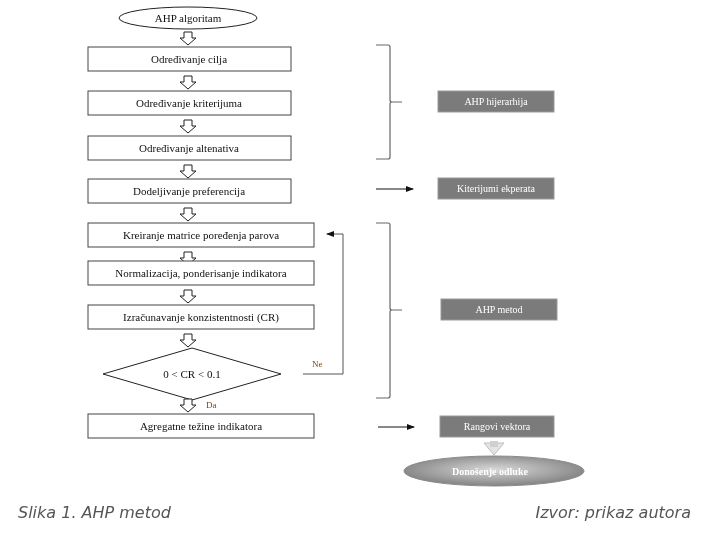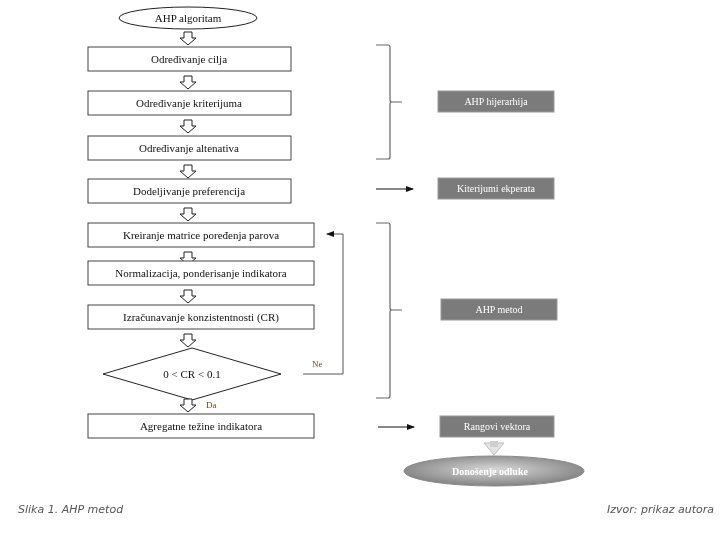--- a/index.html
+++ b/index.html
@@ -1,23 +1,23 @@
 <!DOCTYPE html>
 <html><head>
 <meta charset="utf-8">
 <style>
   html, body { margin:0; padding:0; background:#ffffff; }
   body { width:726px; height:544px; position:relative; overflow:hidden; font-family:"Liberation Serif", serif; }
   #diagram { position:absolute; left:0; top:0; width:726px; height:500px; }
   .box-text { font-family:"Liberation Serif", serif; font-size:11px; fill:#111; }
   .label-text { font-family:"Liberation Serif", serif; font-size:10px; fill:#ffffff; }
   .small-text { font-family:"Liberation Serif", serif; font-size:9px; fill:#7a4a1a; }
-  .caption { position:absolute; top:503px; font-family:"DejaVu Sans", sans-serif; font-style:italic; font-size:11px; color:#555; }
+  .caption { position:absolute; top:503px; font-family:"DejaVu Sans", sans-serif; font-style:italic; font-size:16px; color:#555; }
   #caption-left { left:18px; }
-  #caption-right { right:12px;text-align:right; }
+  #caption-right { right:35px;text-align:right; }
 </style>
 </head>
 <body>
 
 <svg id="diagram" viewBox="0 0 726 500" xmlns="http://www.w3.org/2000/svg">
   <defs>
     <marker id="arrowhead" markerWidth="8" markerHeight="6" refX="7" refY="3" orient="auto">
       <path d="M0,0 L8,3 L0,6 Z" fill="#111"></path>
     </marker>
     <radialGradient id="ellipseGrad" cx="50%" cy="45%" r="60%">

